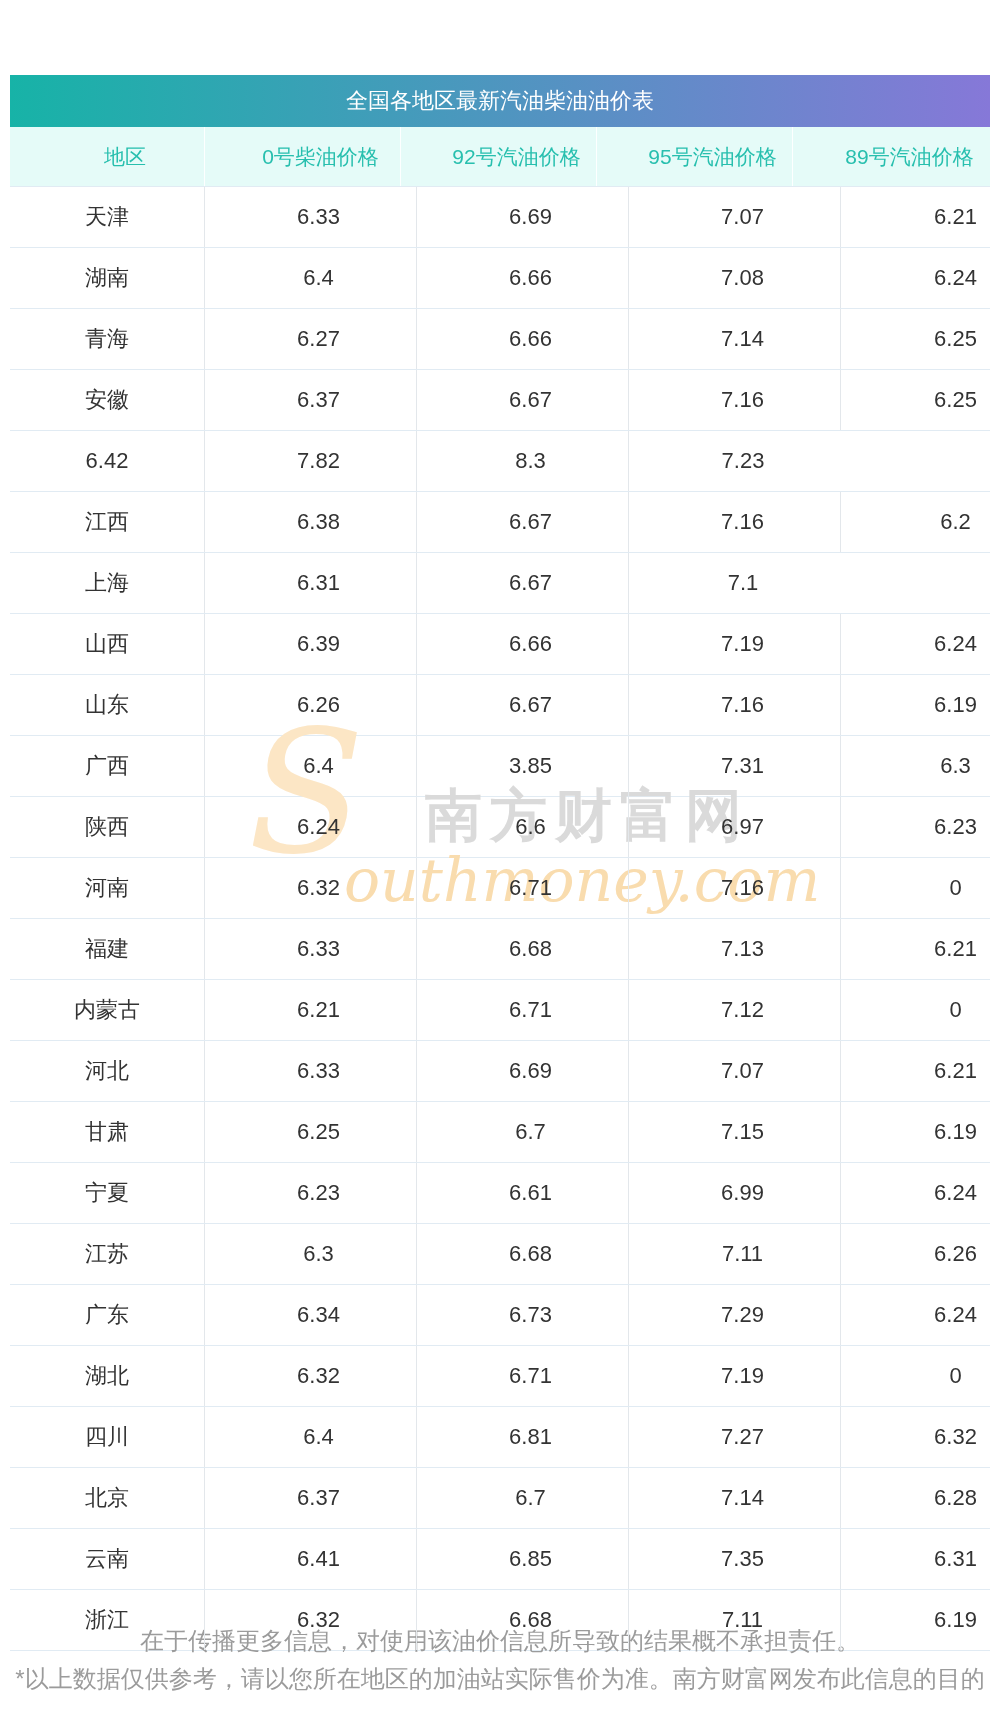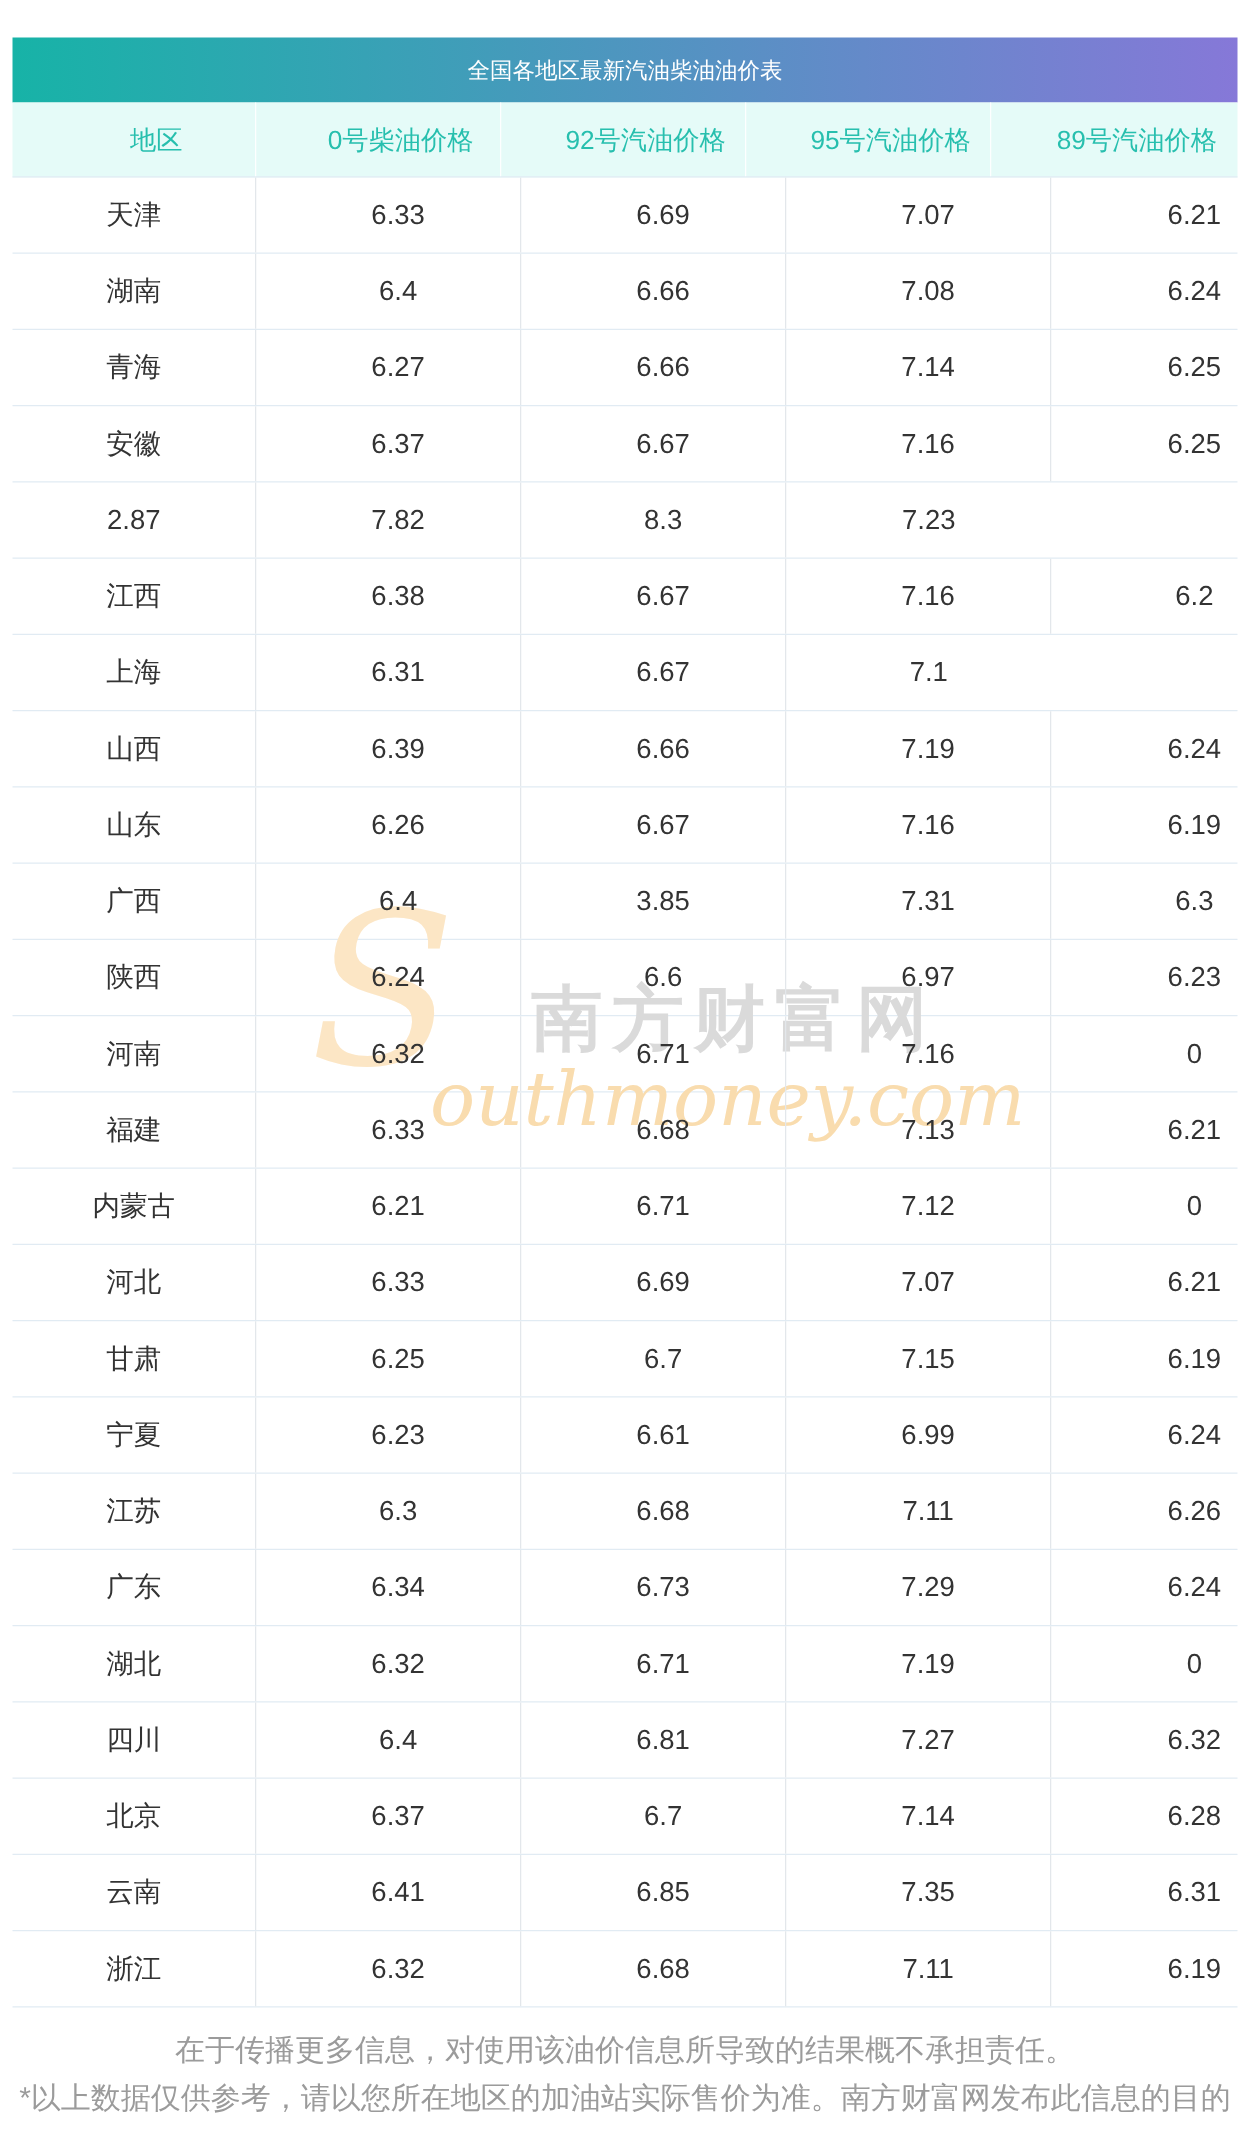--- a/index.html
+++ b/index.html
@@ -7,22 +7,23 @@
   body {
     width:1000px; height:1709px;
     font-family:"Liberation Sans","DejaVu Sans",sans-serif;
     overflow:hidden; position:relative;
   }
   .table-wrap {
     position:absolute; left:10px; top:30px; width:980px;
   }
   .titlebar {
     height:52px; line-height:52px; text-align:center;
-    color:#fff; font-size:18px;
+    color:#fff; font-size:22px;
     background:linear-gradient(90deg,#17b3a7 0%,#8678d8 100%);
+    margin-top:45px;
   }
   .thead {
     height:60px; display:grid;
     grid-template-columns:195px 196px 196px 196px 197px;
     background:#e5fbf8;
     border-bottom:1px solid #e1ebf3;
   }
   .thead .hcell {
     display:flex; align-items:center; justify-content:center;
     color:#27bfae; font-size:21px;
@@ -112,21 +113,21 @@
 
   <div class="row">
     <div class="cell">安徽</div>
     <div class="cell">6.37</div>
     <div class="cell">6.67</div>
     <div class="cell">7.16</div>
     <div class="cell">6.25</div>
   </div>
 
   <div class="row">
-    <div class="cell">2.87</div>
+    <div class="cell">6.42</div>
     <div class="cell">7.82</div>
     <div class="cell">8.3</div>
     <div class="cell">7.23</div>
   </div>
 
   <div class="row">
     <div class="cell">江西</div>
     <div class="cell">6.38</div>
     <div class="cell">6.67</div>
     <div class="cell">7.16</div>

